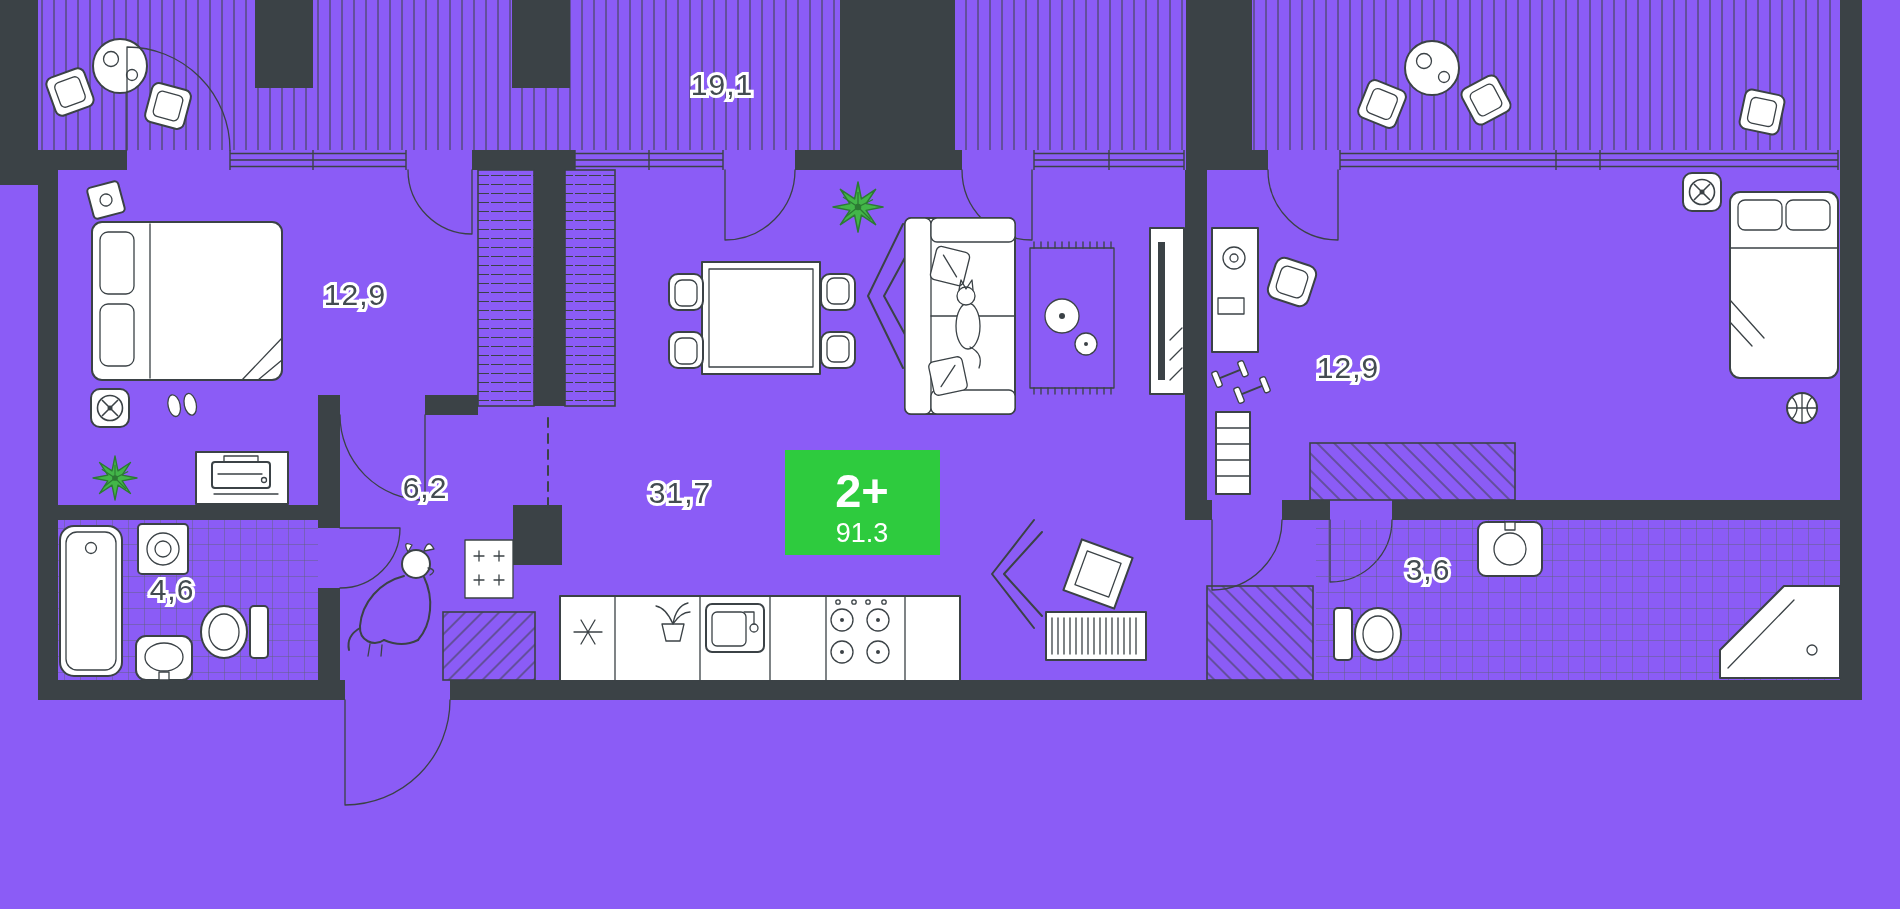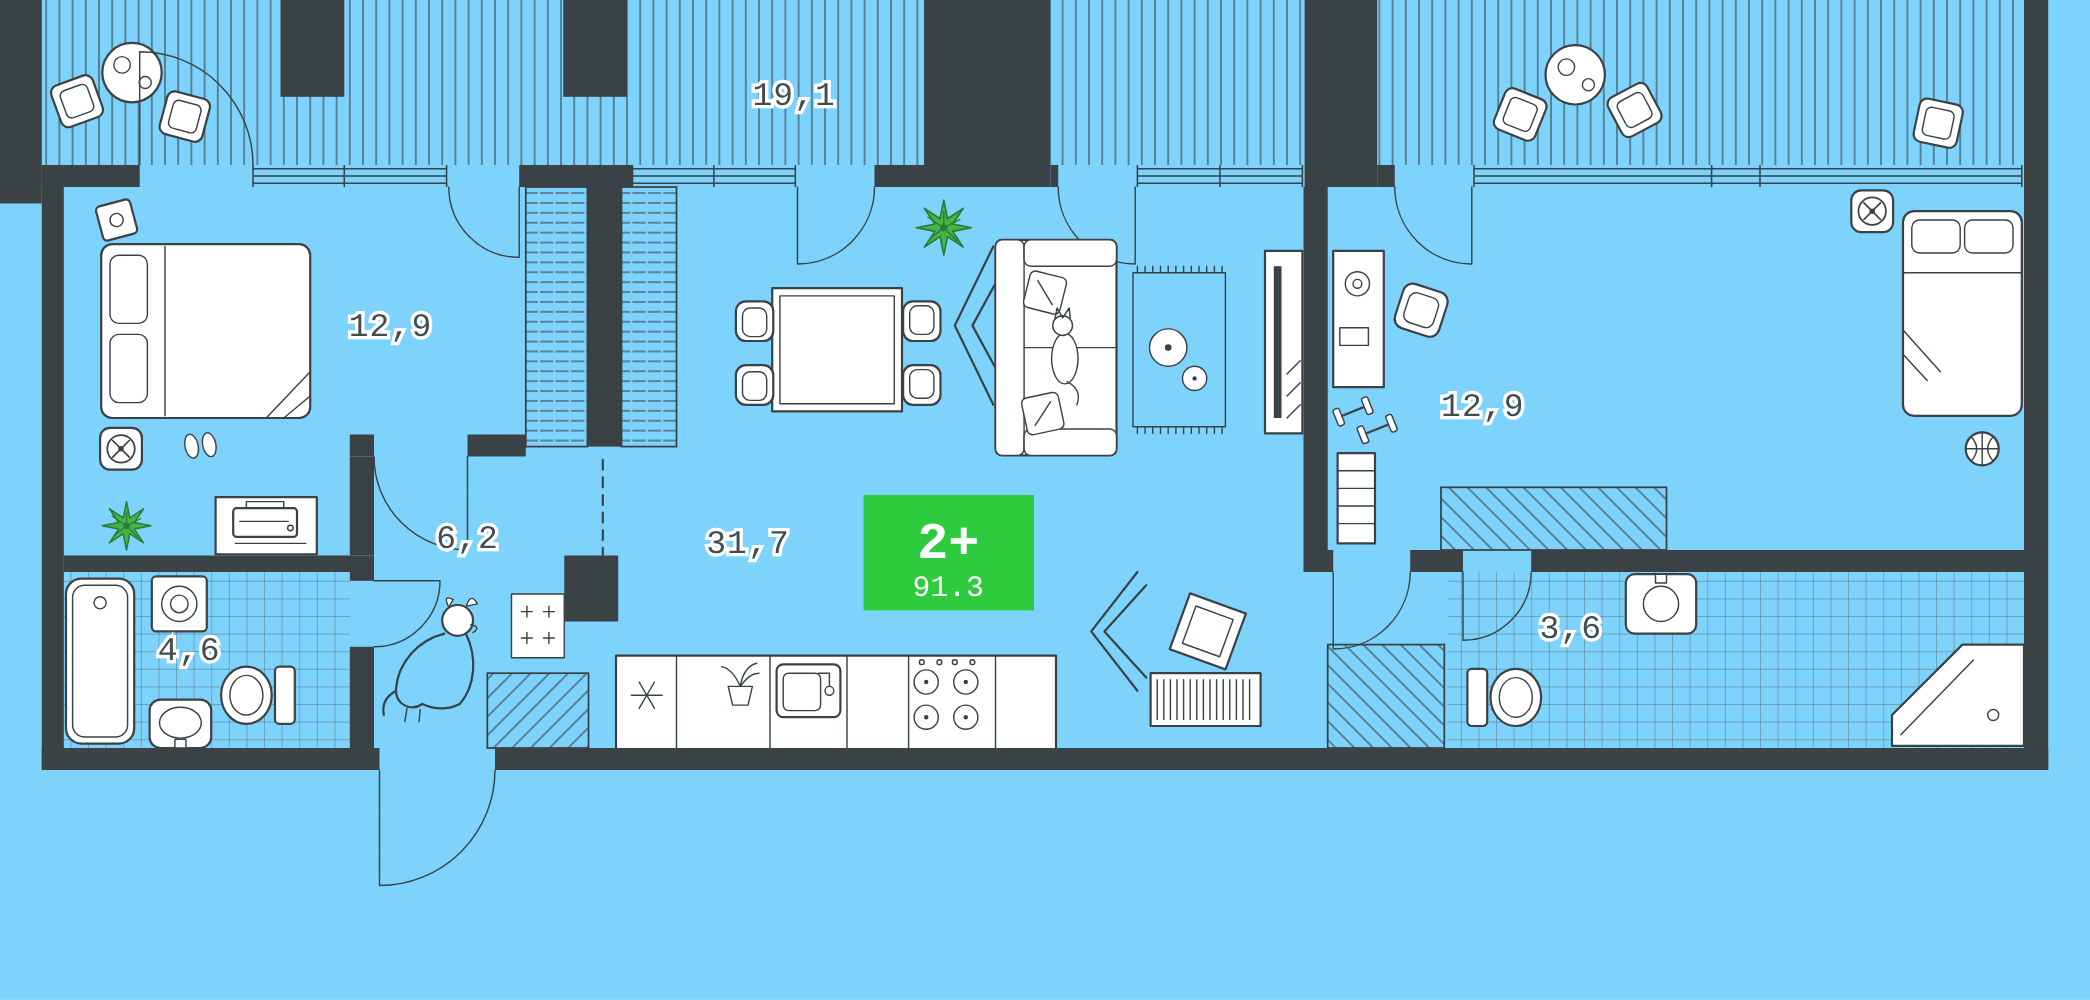--- a/index.html
+++ b/index.html
@@ -1,17 +1,17 @@
 <!DOCTYPE html>
 <html><head>
 <meta charset="utf-8">
 <style>
   html,body{margin:0;padding:0;background:#ffffff;}
-  .stage{position:relative;width:1900px;height:909px;background:#7dd3fc;overflow:hidden;
-         font-family:Liberation Mono, monospace;text-align:center;}
+  .stage{position:relative;width:1900px;height:909px;background:#8b5cf6;overflow:hidden;
+         font-family:Liberation Sans, sans-serif;text-align:center;}
   svg{display:block}
   .w{fill:#3b4246;stroke:none}
   .s{stroke:#3b4246;stroke-width:2;stroke-linecap:round;stroke-linejoin:round;fill:none}
   .sf{stroke:#3b4246;stroke-width:2;stroke-linejoin:round;fill:#ffffff}
   .t{stroke-width:1.3}
   .win{stroke:#3b4246;stroke-width:1.4;fill:none}
   .lbl{font-size:30px;font-weight:500;fill:#434c51;text-anchor:middle;letter-spacing:1px;
        paint-order:stroke;stroke:#ffffff;stroke-width:6px;}
   .badge-big{font-size:47px;font-weight:700;fill:#ffffff;text-anchor:middle;}
   .badge-small{font-size:27px;font-weight:500;fill:#ffffff;text-anchor:middle;}

